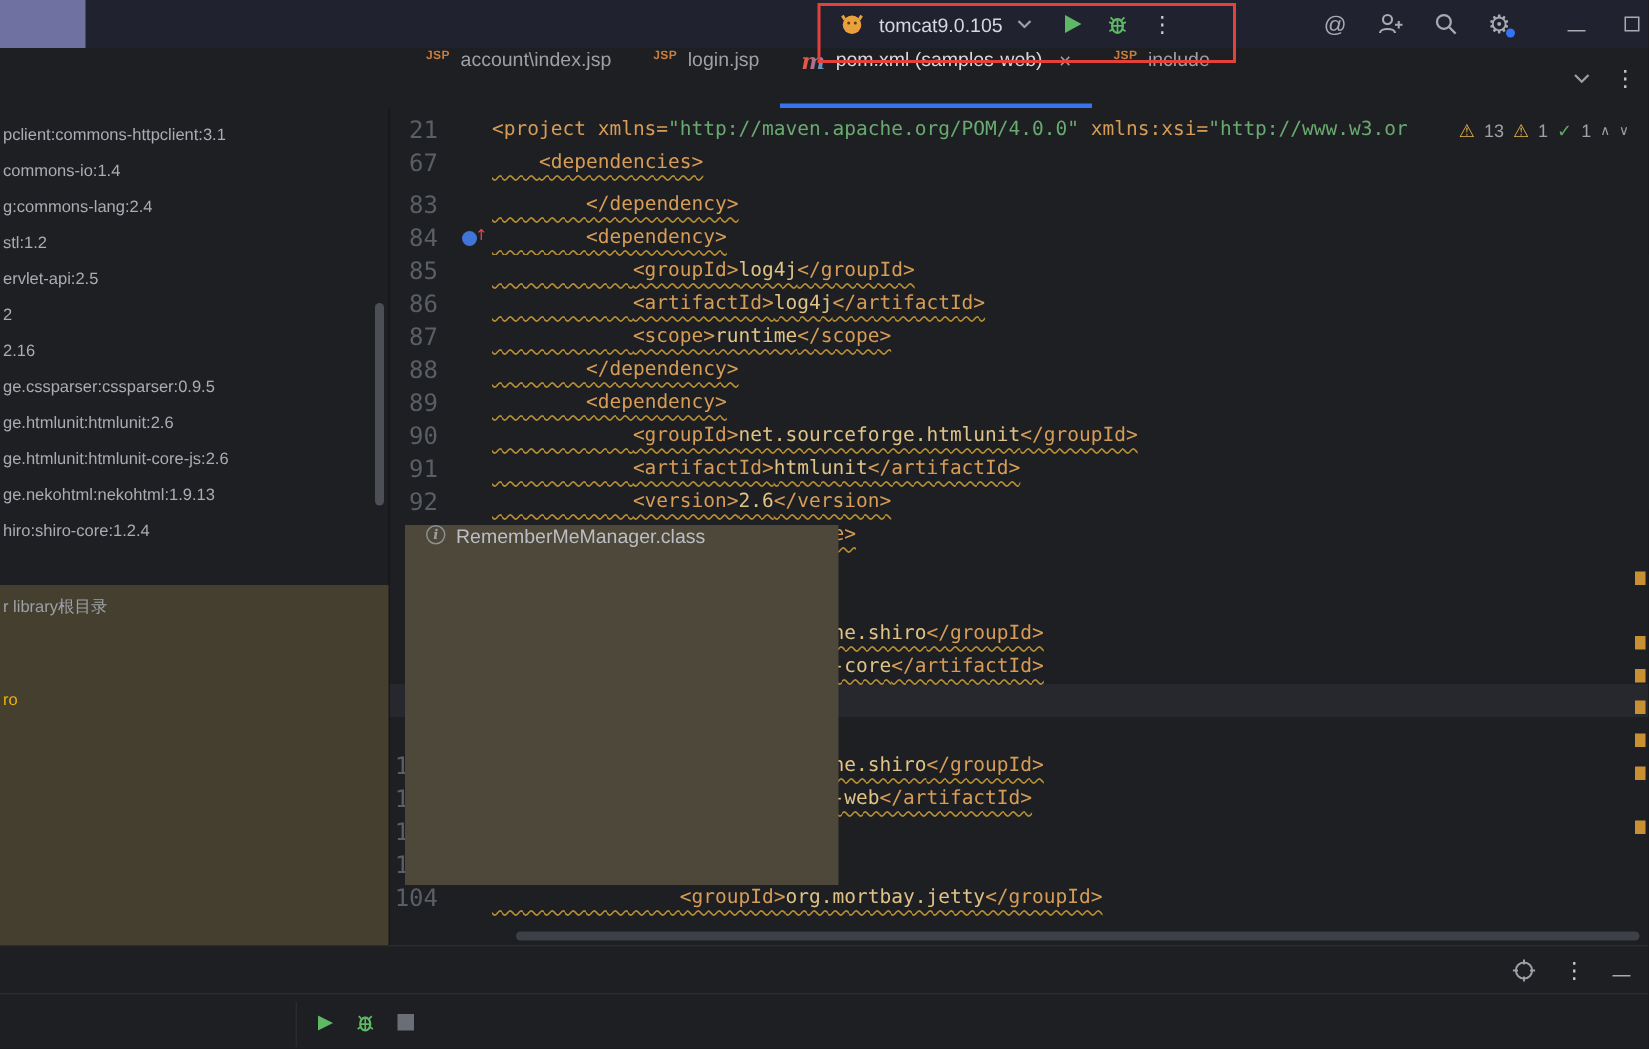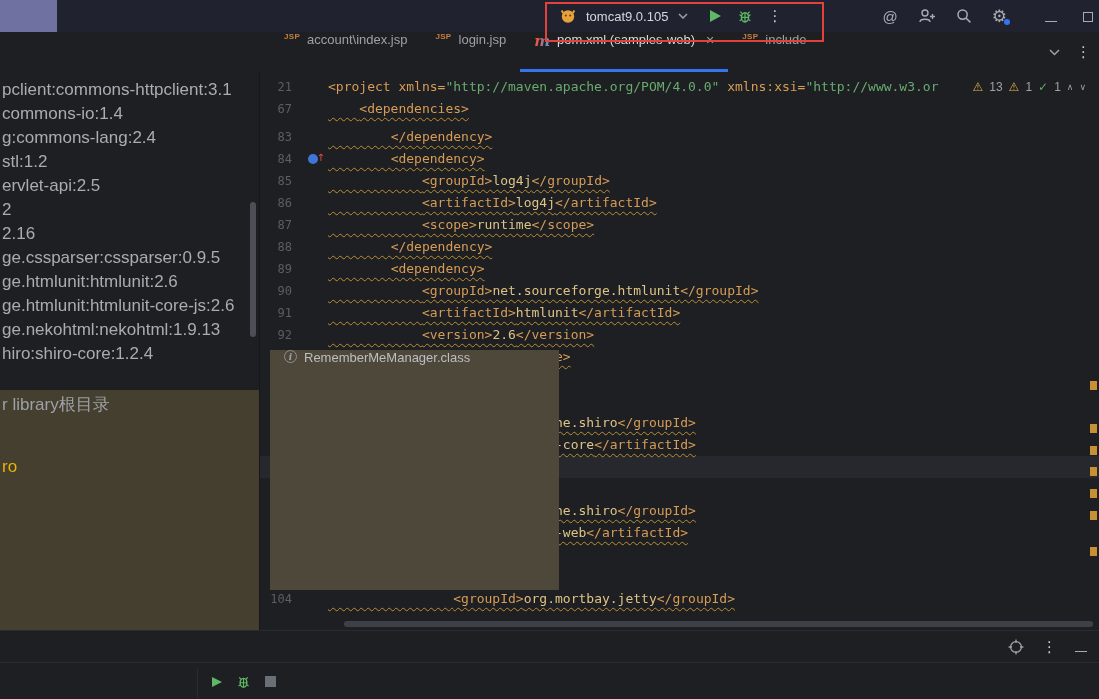--- a/index.html
+++ b/index.html
@@ -37,33 +37,33 @@
   .maven-badge{font:italic bold 15px "DejaVu Serif",serif;
     background:linear-gradient(100deg,#e2584a 35%,#6d8fc4 70%);
     -webkit-background-clip:text;background-clip:text;color:transparent}
   .tab-close{color:#9da0a6;font-size:14px;margin-left:4px}
   .tabstrip-right{position:absolute;right:8px;top:0;height:40px;display:flex;align-items:center;gap:16px;color:#9da0a6}
 
   
   .sidebar{position:absolute;left:0;top:72px;width:260px;height:558px;background:#1e1f22;
     border-right:1px solid #161718;overflow:hidden;z-index:5}
   #side-items{padding-top:6px}
-  .side-row{height:24px;line-height:24px;font-size:17px;color:#a9acb2;white-space:nowrap;
+  .side-row{height:24px;line-height:24px;font-size:11px;color:#a9acb2;white-space:nowrap;
     overflow:hidden;padding-left:2px}
   .brown{position:absolute;left:0;top:318px;width:289px;height:240px;background:#453f30}
   .brown .sel{color:#9da0a6;margin-top:3px}
   .brown .child{color:#eab308;margin-top:38px}
   .side-scroll{position:absolute;left:250px;top:130px;width:6px;height:135px;background:#4c4f55;border-radius:3px}
 
   
   .editor{position:absolute;left:260px;top:72px;width:839px;height:558px;background:#1e1f22;overflow:hidden}
   #code{padding-top:4px;font-family:"DejaVu Sans Mono",monospace;font-size:13px;line-height:22px}
   .crow{display:flex;height:22px}
   .crow.cur{background:#26282e}
-  .ln{width:42px;flex:none;text-align:right;padding-right:10px;color:#5a5e66;font-size:12px}
+  .ln{width:42px;flex:none;text-align:right;padding-right:10px;color:#5a5e66;font-size:16px}
   .ln.lncur{color:#d5d8de}
   .gut{width:26px;flex:none;position:relative}
   .gic{position:absolute;left:6px;top:4px;width:12px;height:12px}
   .gc{position:absolute;left:0;top:2px;width:10px;height:10px;border-radius:50%;background:#3f74d8}
   .ga{position:absolute;right:-5px;top:-5px;color:#e34b4b;font-size:10px;font-style:normal;
     font-family:"DejaVu Sans",sans-serif}
   .codetxt{white-space:pre}
   .xg{color:#d79c56}.xt{color:#dfc387}.xs{color:#69aa70}
   .wv{text-decoration:underline wavy #b98f35;text-decoration-thickness:1px;text-underline-offset:4px}
   .boxed{outline:1px solid #787b82;background:#36393e;border-radius:2px}

